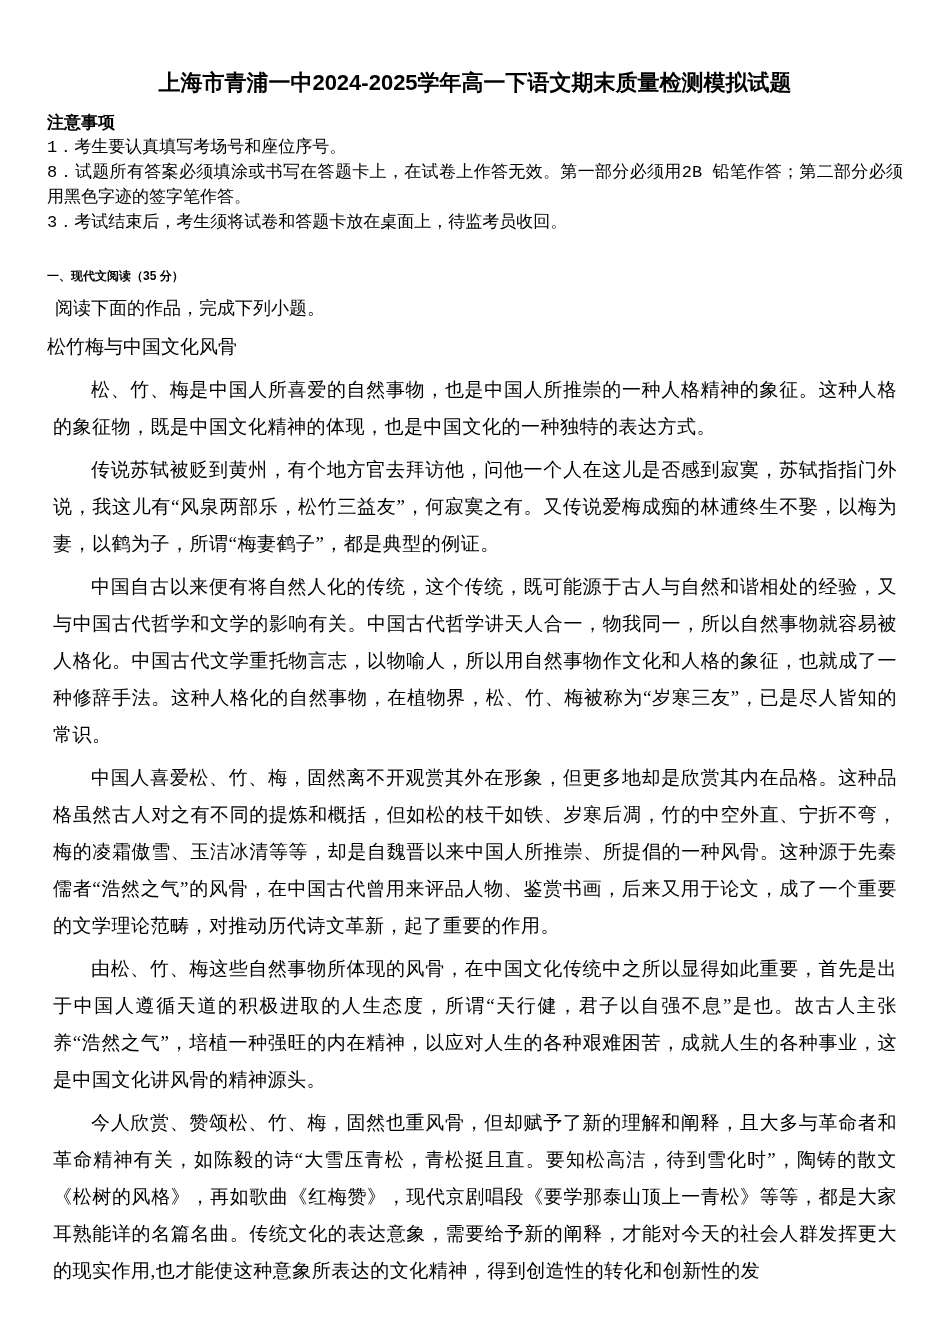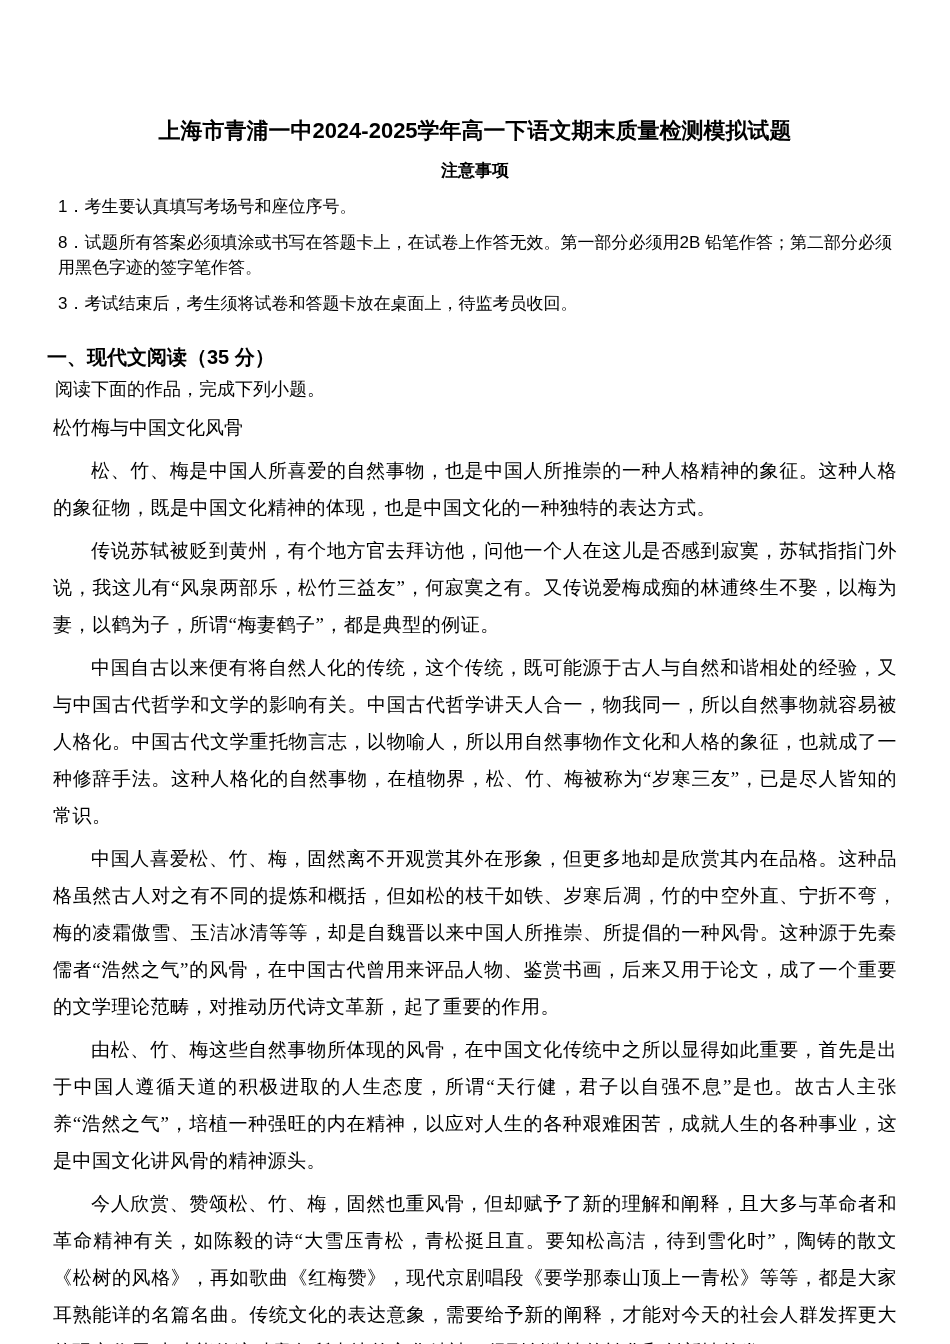--- a/index.html
+++ b/index.html
@@ -10,68 +10,67 @@
   body {
     width: 950px;
     height: 1344px;
     overflow: hidden;
     color: #000000;
   }
   .page {
     box-sizing: border-box;
     width: 950px;
     height: 1344px;
-    padding: 116px 47px 0 47px;
+    padding: 68px 47px 0 47px;
     background: #ffffff;
   }
   .doc-title {
     font-family: "Liberation Sans", sans-serif;
     font-weight: bold;
     font-size: 22px;
     line-height: 30px;
     text-align: center;
     margin: 0 0 12px 0;
     color: #000000;
   }
   .notice-heading {
     font-family: Liberation Sans, sans-serif;
     font-weight: bold;
     font-size: 17px;
     line-height: 25px;
     margin: 0;
-    text-align: center;
   }
   .notice-item {
-    font-family: Liberation Sans, sans-serif;
+    font-family: Liberation Mono, monospace;
     font-size: 17px;
     line-height: 25px;
-    margin: 11px;
+    margin: 0;
     text-align: justify;
   }
   .section-heading {
     font-family: "Liberation Sans", sans-serif;
     font-weight: bold;
-    font-size: 20px;
+    font-size: 12px;
     line-height: 24px;
     margin: 29px 0 0 0;
   }
   .instruction {
     font-family: "Liberation Serif", serif;
     font-size: 18px;
     line-height: 24px;
     margin: 8px;
   }
   .essay {
     margin-top: 3px;
   }
   .essay-title {
     font-family: Liberation Sans, sans-serif;
     font-size: 19px;
     line-height: 37px;
-    margin: 6px;
+    margin: 0;
   }
   .essay-para {
     font-family: "Liberation Serif", serif;
     font-size: 19px;
     line-height: 37px;
     margin: 6px;
     text-indent: 2em;
     text-align: justify;
     letter-spacing: 0.5px;
   }

